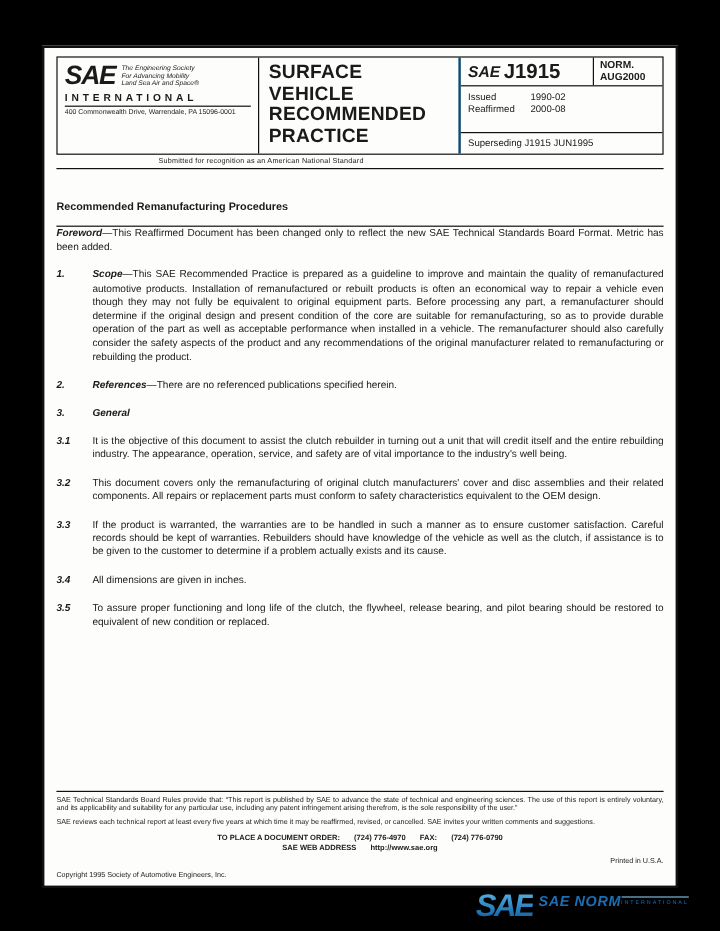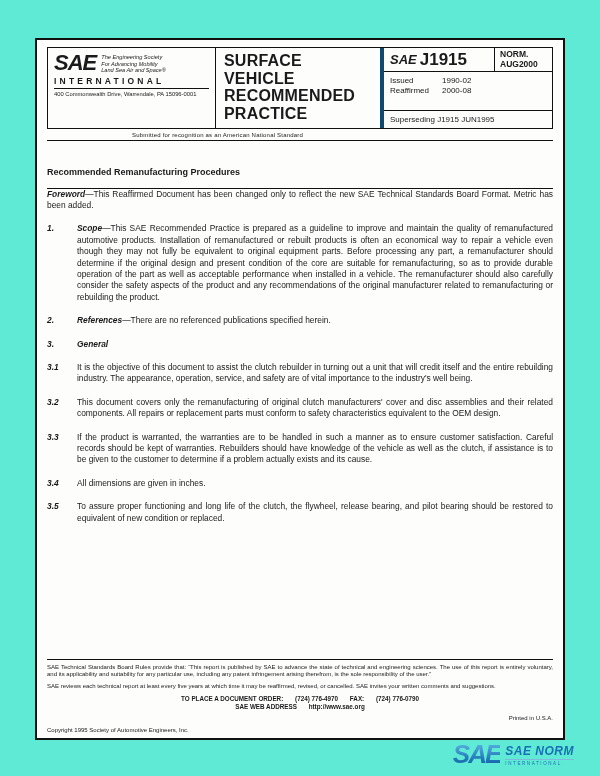--- a/index.html
+++ b/index.html
@@ -1,29 +1,29 @@
 <!DOCTYPE html>
 <html><head>
 <meta charset="utf-8">
 <style>
   * { margin:0; padding:0; box-sizing:border-box; }
   html,body { width:600px; height:776px; }
   body { background:#f4f4f2; font-family:"Liberation Sans", sans-serif; }
-  .sheet { position:relative; width:600px; height:776px; background:#5eead4; color:#1a1a1a; overflow:hidden; }
+  .sheet { position:relative; width:600px; height:776px; background:#000000; color:#1a1a1a; overflow:hidden; }
   .page { position:absolute; left:35px; top:38px; width:530px; height:702px; border:2px solid #111; padding:7px 10px 6px; background:#fdfdfc; }
 
   
   .header { display:flex; border:1px solid #111; height:82px; }
   .hdr-left { width:168px; border-right:1px solid #111; padding:5px 6px 3px; display:flex; flex-direction:column; }
   .logo-row { display:flex; gap:5px; align-items:flex-start; }
   .sae-big { font-size:22px; font-weight:bold; font-style:italic; letter-spacing:-1px; line-height:20px; }
   .tagline { font-size:5.6px; font-style:italic; line-height:6.6px; padding-top:1px; }
   .intl { font-size:8.5px; font-weight:bold; letter-spacing:3.2px; margin-top:2px; border-bottom:1px solid #111; padding-bottom:2px; white-space:nowrap; }
   .addr { font-size:5.8px; margin-top:2px; white-space:nowrap; }
-  .hdr-center { flex:1; border-right:4px solid #0c4a6e; padding:4px 8px; font-size:16px; font-weight:bold; line-height:17.5px; letter-spacing:0.2px; }
+  .hdr-center { flex:1; border-right:2px solid #0c4a6e; padding:4px 8px; font-size:16px; font-weight:bold; line-height:17.5px; letter-spacing:0.2px; }
   .hdr-right { width:168px; display:flex; flex-direction:column; font-size:8px; }
   .hr-row1 { display:flex; border-bottom:1px solid #111; height:24px; }
   .docnum { flex:1; display:flex; align-items:center; gap:3px; padding:0 6px; }
   .sae-mini { font-weight:bold; font-style:italic; font-size:13px; }
   .docnum-num { font-weight:bold; font-size:17px;text-align:right; }
   .reafcell { width:58px; border-left:1px solid #111; padding:2px 5px; font-weight:bold; font-size:8.5px; line-height:9.5px; }
   .hr-row2 { border-bottom:1px solid #111; padding:4px 6px; flex:1; }
   .date-line { display:flex; line-height:10px; }
   .date-line .lbl { width:52px; flex-shrink:0; }
   .hr-row3 { padding:4px 6px; }
@@ -50,21 +50,21 @@
   .order-line span, .web-line span { margin:0 5px; }
   .copy-block { margin-top:5px; font-size:6px; }
   .printed { text-align:right; margin-bottom:6px; }
 
   
   .norm-logo { position:absolute; right:26px; top:742px; display:flex; align-items:flex-start; gap:5px; }
   .norm-glyph { font-size:26px; font-weight:bold; font-style:italic; letter-spacing:-2px; line-height:24px;
                 color:#2e8fcc;
                 background:linear-gradient(180deg,#5cb6e6,#0d5fa6);
                 -webkit-background-clip:text; background-clip:text; -webkit-text-fill-color:transparent; }
-  .norm-right { display:flex; flex-direction:column; padding-top:3px; }
+  .norm-right { display:flex; flex-direction:row; padding-top:3px; }
   .norm-title { font-size:12px; font-weight:bold; font-style:italic; color:#1b6fb5; letter-spacing:0.5px; line-height:12px; }
   .norm-sub { font-size:4.5px; color:#1b6fb5; letter-spacing:1.6px; border-top:1px solid #7fb7dd; margin-top:2px; padding-top:1px; }
 </style>
 </head>
 <body>
 
 <div class="sheet">
   <div class="page">
 
     <div class="header">

